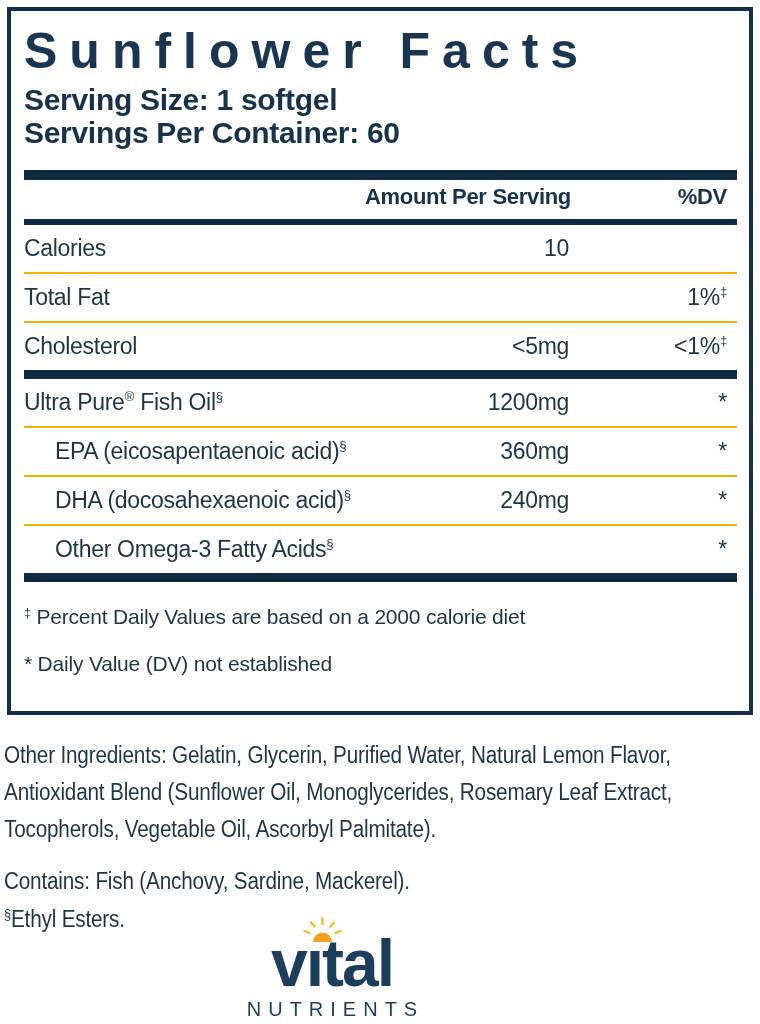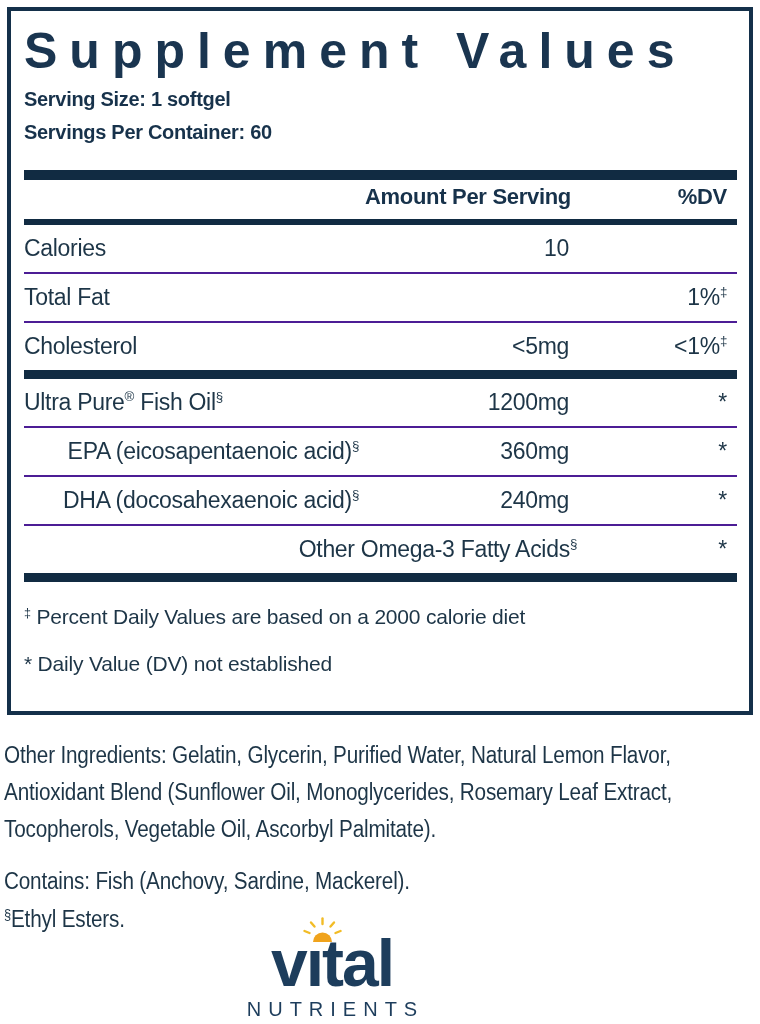--- a/index.html
+++ b/index.html
@@ -11,41 +11,41 @@
   .panel{
     position:absolute;left:7px;top:7px;width:746px;height:708px;
     border:4px solid #14304a;box-sizing:border-box;
     padding:8px 12px 0 13px;overflow:hidden;background:#fff;
   }
   .sf-title{
     font-size:50px;font-weight:bold;letter-spacing:12px;color:#1a3550;
     line-height:56px;white-space:nowrap;margin:4px 0 4px 0;
   }
   .serving-line{
-    font-size:20px;font-weight:bold;letter-spacing:-0.3px;
+    font-size:30px;font-weight:bold;letter-spacing:-0.3px;
     line-height:33px;color:#17324b;
   }
   .bar{background:#112b42;width:100%;}
   .bar.b1{height:10px;margin-top:21px;}
   .bar.b2{height:6px;margin-top:9px;}
   .bar.b3{height:9px;}
   .bar.b4{height:9px;}
   .head-row{display:flex;align-items:flex-end;height:30px;
     font-size:22px;font-weight:bold;letter-spacing:-0.3px;color:#17324b;}
   .head-spacer{flex:1;}
   .head-amount{width:230px;text-align:right;padding-right:6px;}
   .head-dv{width:150px;text-align:right;padding-right:10px;}
   .rows .row{
     display:flex;align-items:center;height:47px;
-    border-bottom:2px solid #4c1d95;
+    border-bottom:2px solid #eab308;
     font-size:23px;letter-spacing:-0.3px;color:#1d3547;
   }
   .rows .row:last-child{border-bottom:none;}
   .cell-name{flex:1;white-space:nowrap;}
-  .cell-name.indent{padding-left:31px;text-align:right;}
+  .cell-name.indent{padding-left:31px;}
   .cell-amount{width:210px;text-align:right;padding-right:8px;white-space:nowrap;}
   .cell-dv{width:150px;text-align:right;padding-right:10px;white-space:nowrap;}
   sup{font-size:0.58em;line-height:0;position:relative;top:-0.05em;}
   .footnotes{margin-top:13px;font-size:21px;letter-spacing:-0.2px;color:#1d3547;}
   .footnotes .fn{line-height:44px;white-space:nowrap;}
   .fn .fn-sym-sup{font-size:0.6em;position:relative;top:-0.55em;}
   
   .below{position:absolute;left:4px;top:737px;width:840px;
     transform:scaleX(0.9);transform-origin:0 0;}
   .para{font-size:23px;letter-spacing:-0.2px;color:#1d3547;}
@@ -59,21 +59,21 @@
   .brand{position:relative;font-size:66px;font-weight:bold;color:#1d3d5c;
     letter-spacing:-2px;line-height:66px;white-space:nowrap;}
   .sun{position:absolute;left:31px;top:-14px;}
   .tagline{font-size:20px;letter-spacing:7px;color:#1d3d5c;margin-top:2px;
     padding-left:7px;white-space:nowrap;}
 </style>
 </head>
 <body>
 
 <div class="panel">
-  <div class="sf-title">Supplement Values</div>
+  <div class="sf-title">Sunflower Facts</div>
   <div class="serving-line">Serving Size: 1 softgel</div>
   <div class="serving-line">Servings Per Container: 60</div>
 
   <div class="bar b1"></div>
 
   <div class="head-row">
     <div class="head-spacer"></div>
     <div class="head-amount">Amount Per Serving</div>
     <div class="head-dv">%DV</div>
   </div>

